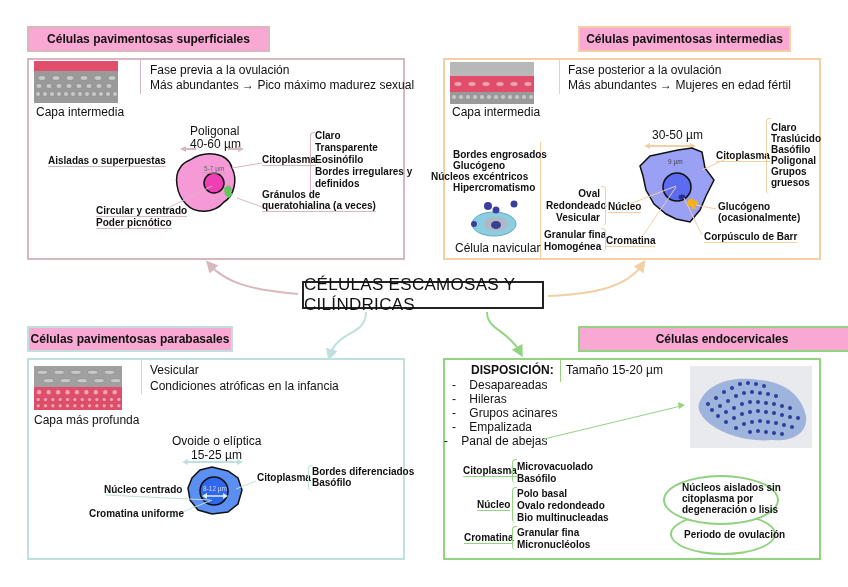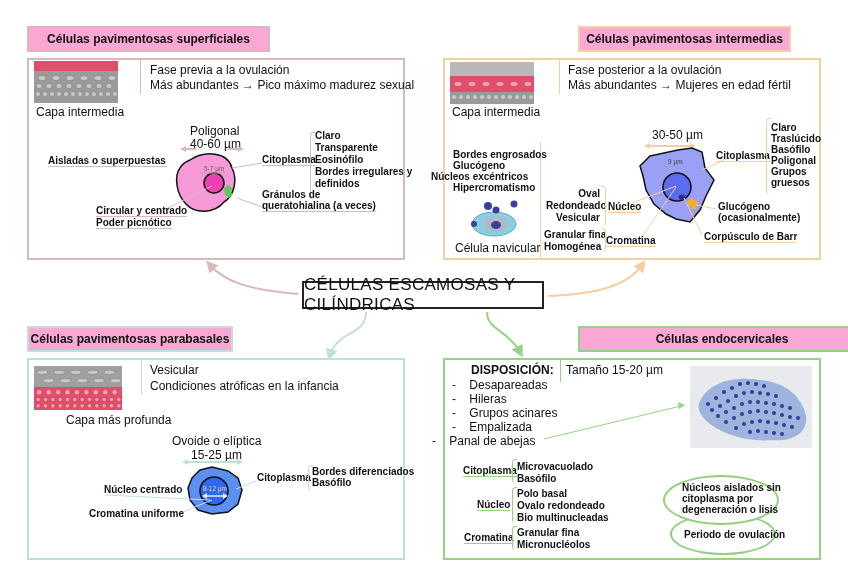--- a/index.html
+++ b/index.html
@@ -247,21 +247,21 @@
       <circle cx="32" cy="38" r="2"></circle>
       <circle cx="39" cy="38" r="2"></circle>
       <circle cx="46" cy="38" r="2"></circle>
       <circle cx="53" cy="38" r="2"></circle>
       <circle cx="60" cy="38" r="2"></circle>
       <circle cx="67" cy="38" r="2"></circle>
       <circle cx="74" cy="38" r="2"></circle>
       <circle cx="81" cy="38" r="2"></circle>
   </g>
 </svg>
-<div class="txt" style="left:34px;top:413px;margin-left:32px;">Capa más profunda</div>
+<div class="txt" style="left:34px;top:413px;">Capa más profunda</div>
 <div class="vline" style="left:141px;top:360px;height:34px;background:#bfe0dc;"></div>
 <div class="txt" style="left:150px;top:363px;">Vesicular</div>
 <div class="txt" style="left:150px;top:379px;">Condiciones atróficas en la infancia</div>
 
 <div class="txt" style="left:172px;top:434px;">Ovoide o elíptica</div>
 <div class="txt" style="left:191px;top:448px;">15-25 µm</div>
 <svg class="abs" style="left:0;top:0;width:848px;height:587px;pointer-events:none;" viewBox="0 0 848 587">
   <path d="M185,462 L240,462" stroke="#bfe0dc" stroke-width="2"></path>
   <path d="M182,462 L188,459 L188,465 z M243,462 L237,459 L237,465 z" fill="#bfe0dc"></path>
   <path d="M200,470 L212,467 L228,471 L238,478 L242,490 L238,504 L228,512 L212,514 L198,510 L190,500 L188,488 L192,478 z" fill="#5c8ff2" stroke="#111" stroke-width="1.5"></path>
@@ -281,21 +281,21 @@
 <div class="sm" style="left:312px;top:478px;">Basófilo</div>
 
 <div class="title-box" style="left:578px;top:326px;width:288px;border:2px solid #92d47f;">Células endocervicales</div>
 <div class="panel" style="left:443px;top:358px;width:378px;height:202px;border:2px solid #92d47f;"></div>
 <div class="vline" style="left:560px;top:360px;height:22px;background:#92d47f;"></div>
 <div class="txt" style="left:471px;top:363px;font-weight:bold;">DISPOSICIÓN:</div>
 <div class="txt" style="left:452px;top:378px;">-&nbsp;&nbsp;&nbsp;&nbsp;<span>Desapareadas</span></div>
 <div class="txt" style="left:452px;top:392px;">-&nbsp;&nbsp;&nbsp;&nbsp;<span>Hileras</span></div>
 <div class="txt" style="left:452px;top:406px;">-&nbsp;&nbsp;&nbsp;&nbsp;<span>Grupos acinares</span></div>
 <div class="txt" style="left:452px;top:420px;">-&nbsp;&nbsp;&nbsp;&nbsp;<span>Empalizada</span></div>
-<div class="txt" style="left:432px;top:434px;">-&nbsp;&nbsp;&nbsp;&nbsp;<span>Panal de abejas</span></div>
+<div class="txt" style="left:444px;top:434px;">-&nbsp;&nbsp;&nbsp;&nbsp;<span>Panal de abejas</span></div>
 <div class="txt" style="left:566px;top:363px;">Tamaño 15-20 µm</div>
 
 <svg class="abs" style="left:690px;top:366px;width:122px;height:82px;" viewBox="0 0 122 82">
   <rect x="0" y="0" width="122" height="82" fill="#e8eaee"></rect>
   <path d="M10,35 C20,15 45,10 70,14 C95,16 112,30 116,50 C118,66 104,76 82,74 C60,76 36,70 20,58 C10,50 6,42 10,35 z" fill="#9fb4dc"></path>
   <g fill="#2f3d9a">
     <circle cx="18" cy="38" r="2"></circle>
       <circle cx="26" cy="32" r="2"></circle>
       <circle cx="34" cy="26" r="2"></circle>
       <circle cx="42" cy="22" r="2"></circle>

